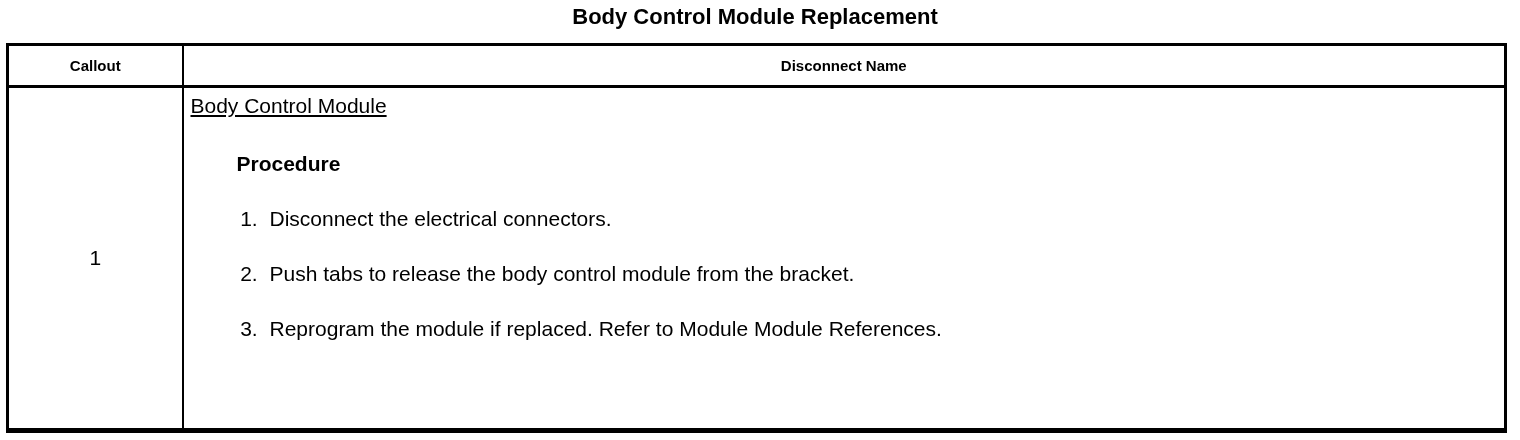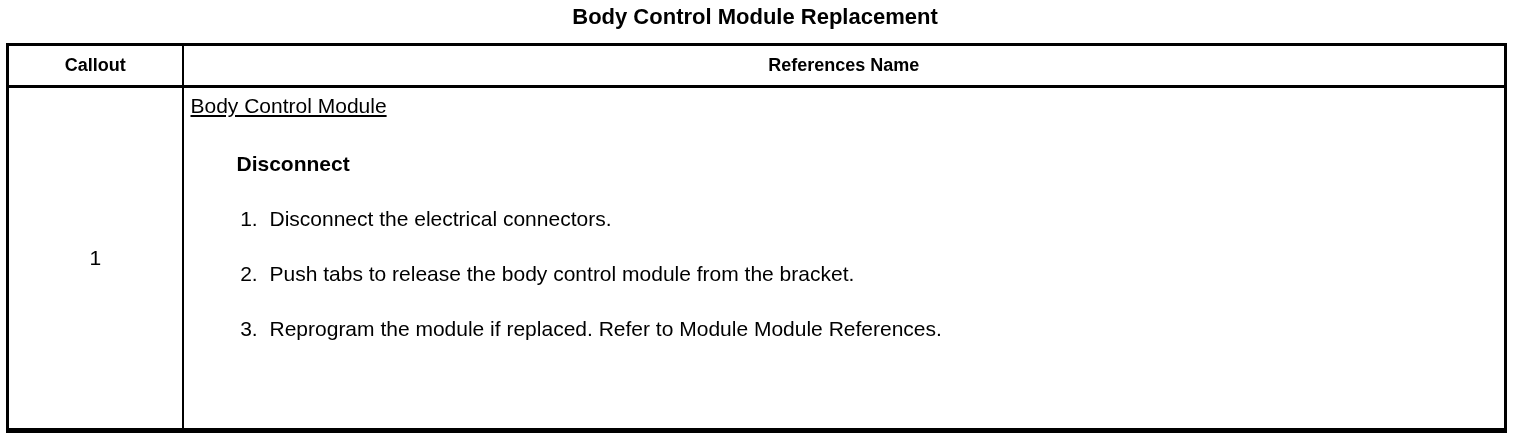--- a/index.html
+++ b/index.html
@@ -33,21 +33,21 @@
     left: 6px;
     width: 1501px;
     height: 390px;
     border-collapse: collapse;
     table-layout: fixed;
     border: 3px solid #000000;
     border-bottom-width: 5px;
   }
   col.col-callout { width: 175px; }
   th {
-    font-size: 18px;
+    font-size: 15px;
     font-weight: bold;
     text-align: center;
     vertical-align: middle;
     height: 42px;
     border-bottom: 3px solid #000000;
     padding: 0;
   }
   th.callout-th { border-right: 2px solid #000000; }
   tr.prelim-row td {
     height: 126px;
@@ -101,29 +101,29 @@
   <div class="doc-title">Body Control Module Replacement</div>
 
   <table class="callout-table">
     <colgroup>
       <col class="col-callout">
       <col class="col-component">
     </colgroup>
     <thead>
       <tr>
         <th class="callout-th">Callout</th>
-        <th>References Name</th>
+        <th>Disconnect Name</th>
       </tr>
     </thead>
     <tbody>
       <tr class="item-row">
         <td class="callout-cell">1</td>
         <td class="component-cell">
           <div class="component-name">Body Control Module</div>
-          <div class="procedure-heading">Disconnect</div>
+          <div class="procedure-heading">Procedure</div>
           <ol class="steps">
             <li>Disconnect the electrical connectors.</li>
             <li>Push tabs to release the body control module from the bracket.</li>
             <li>Reprogram the module if replaced. Refer to Module Module References.</li>
           </ol>
         </td>
       </tr>
     </tbody>
   </table>
 

